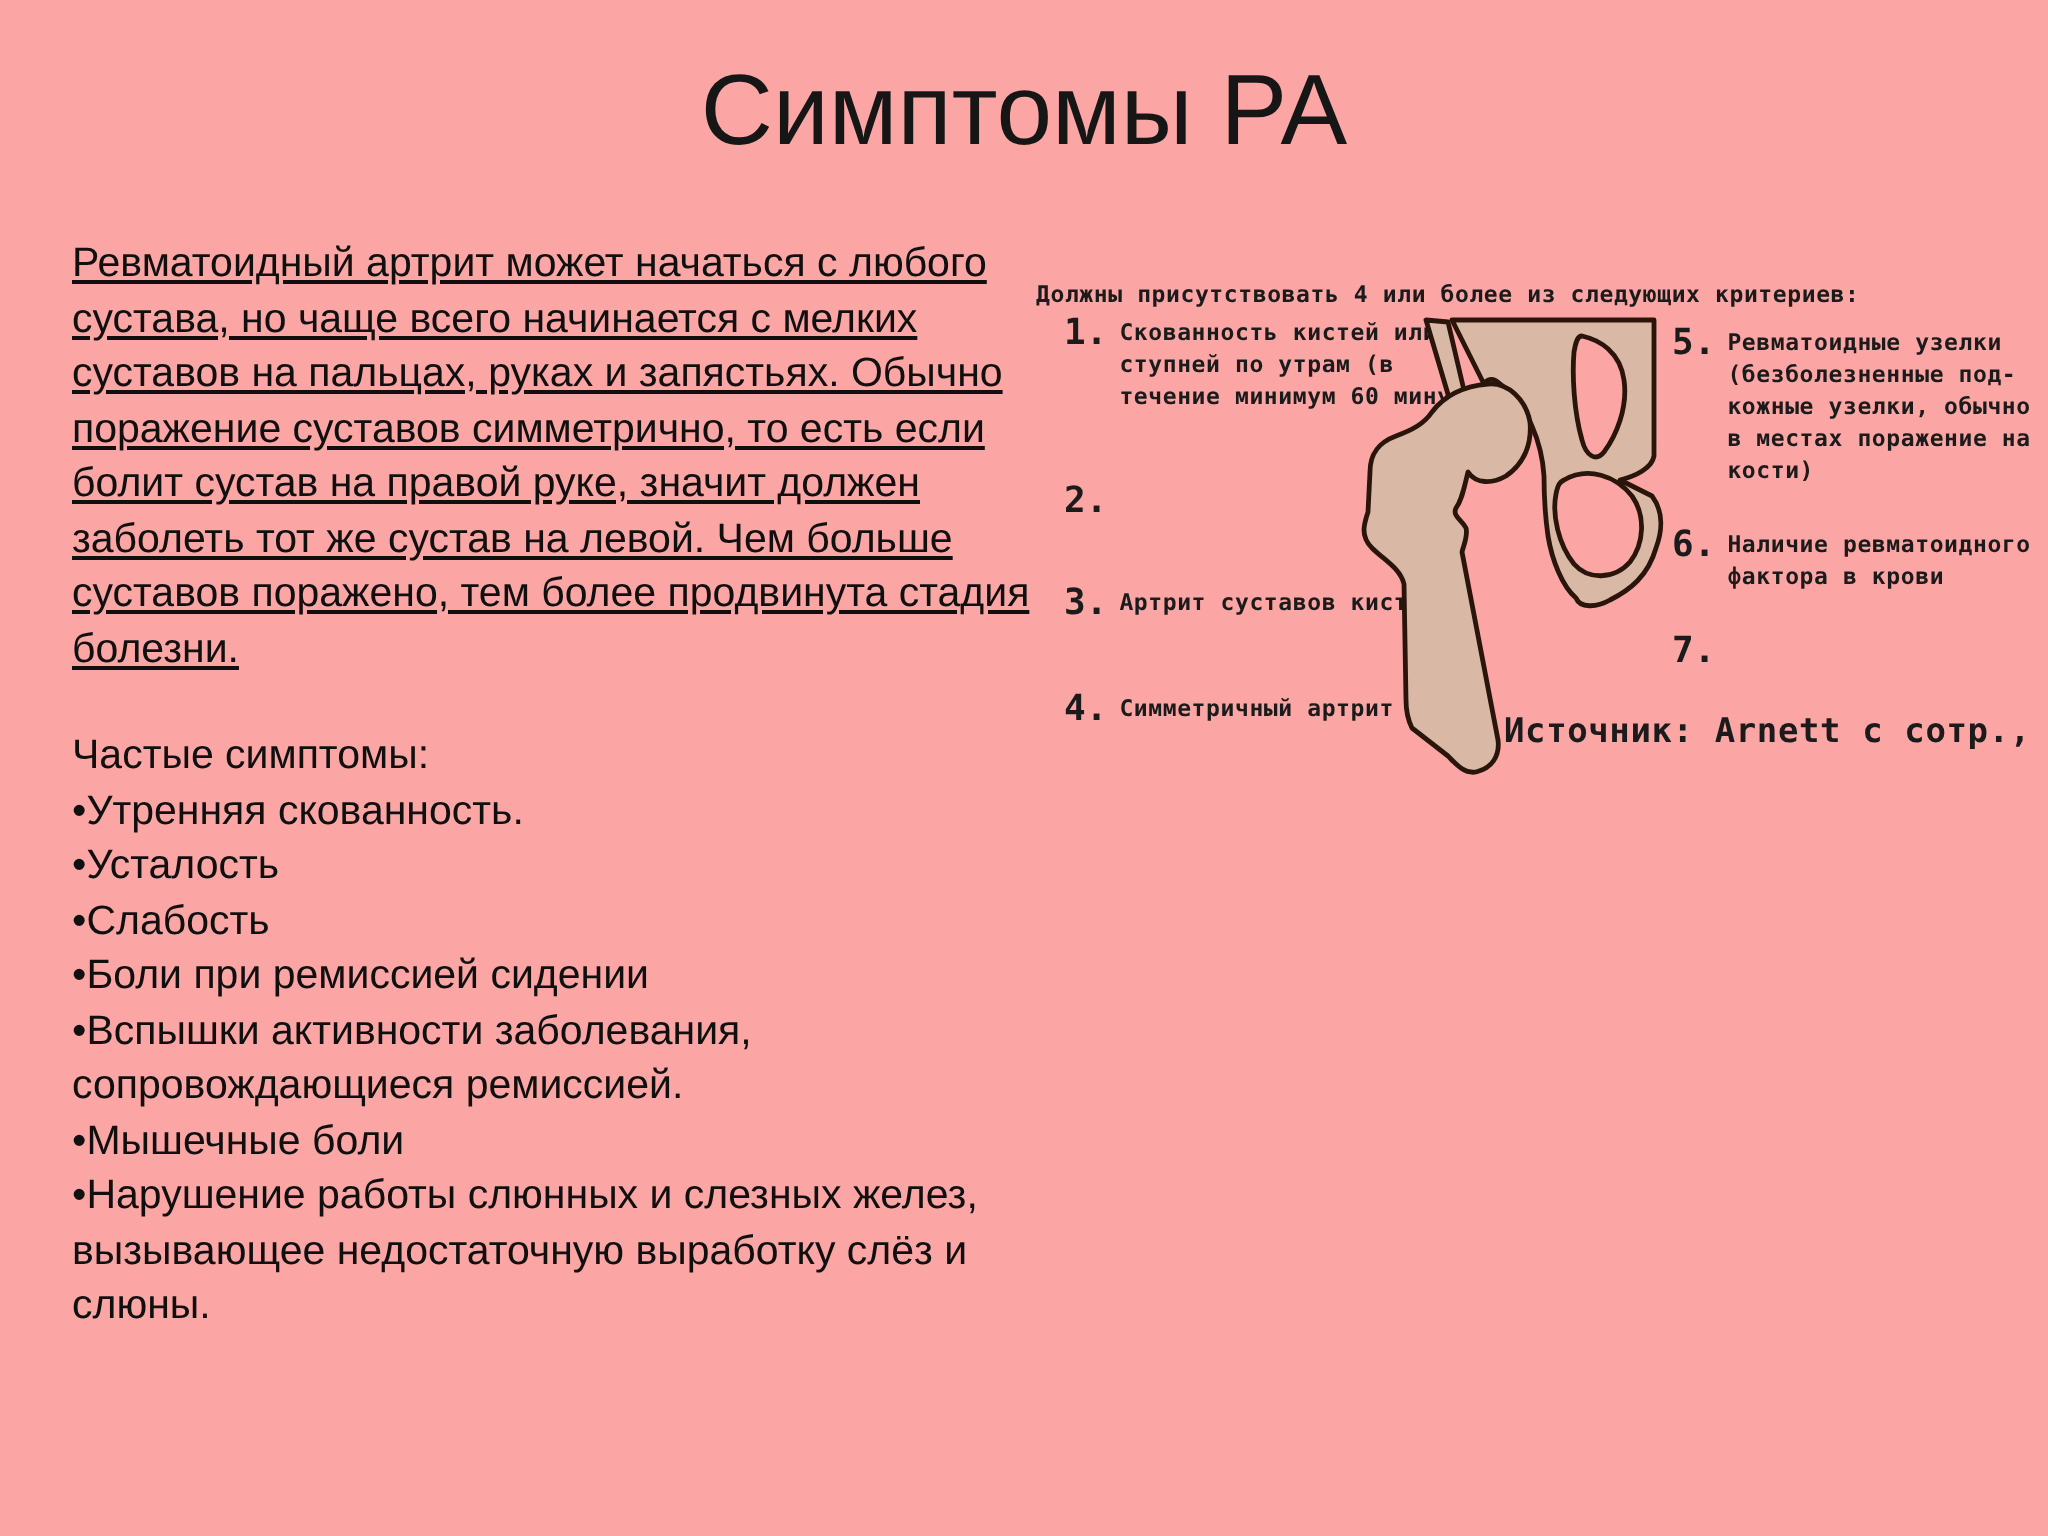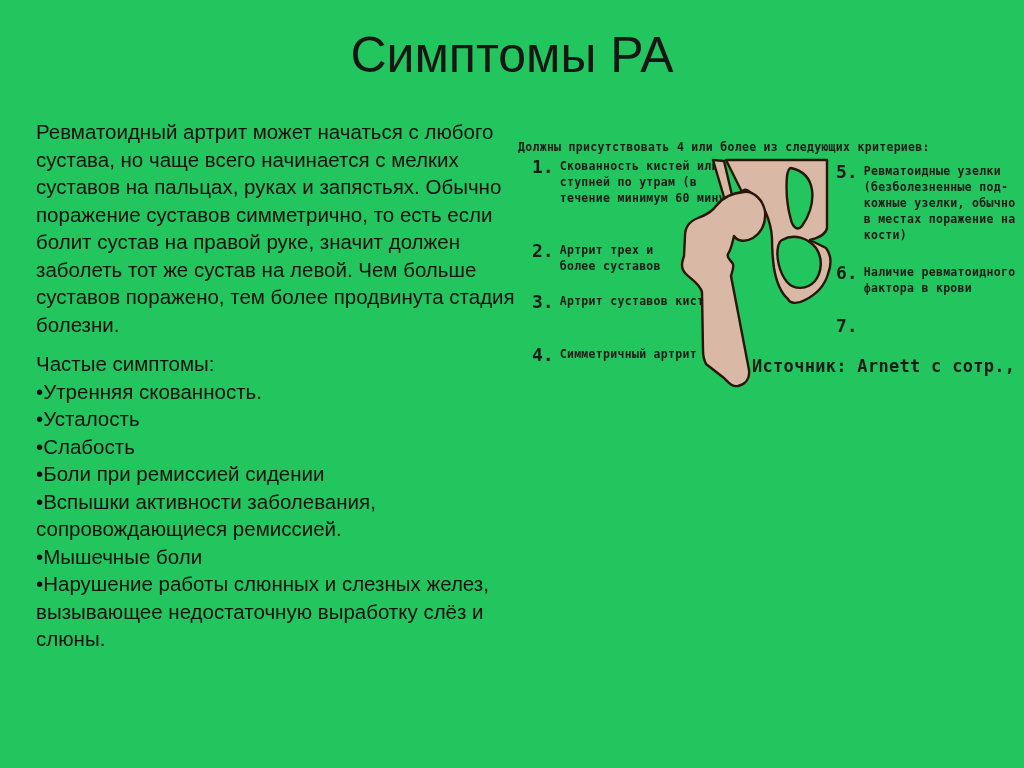--- a/index.html
+++ b/index.html
@@ -1,30 +1,30 @@
 <!DOCTYPE html>
 <html><head>
 <meta charset="utf-8">
 <style>
   html,body { margin:0; padding:0; background:#ffffff; }
   .slide {
-    position:relative; width:1024px; height:768px; background:#22c55e;
+    position:relative; width:1024px; height:768px; background:#fca5a5;
     overflow:hidden; font-family:"Liberation Sans", sans-serif; color:#111;
   }
   .title {
     position:absolute; top:26px; left:0; width:100%;
     text-align:center; font-size:50px; font-weight:400; color:#161616;
     letter-spacing:0px;
   }
   
   .left-col {
     position:absolute; left:36px; top:118px; width:480px;
     font-size:20.5px; line-height:27.5px; color:#101010;
   }
-  .paragraph { margin:0 0 12px 0; }
+  .paragraph { margin:0 0 26px 0;text-decoration:underline; }
   .symptoms-heading { margin:0; }
   .symptom-line { margin:0; }
   .symptom-line .bullet { display:inline; }
   
   .figure-panel {
     position:absolute; left:518px; top:120px; width:500px; height:290px;
     font-family:"DejaVu Sans Mono", monospace; color:#1b1b1b;
   }
   .figure-intro {
     position:absolute; left:0; top:4px; width:500px;
@@ -76,22 +76,20 @@
     <div class="figure-intro">Должны присутствовать 4 или более из следующих критериев:</div>
 
     <div class="criterion crit-1">
       <span class="num">1.</span>
       <span class="crit-text">Скованность кистей или
 ступней по утрам (в
 течение минимум 60 минут)</span>
     </div>
     <div class="criterion crit-2">
       <span class="num">2.</span>
-      <span class="crit-text">Артрит трех и
-более суставов</span>
     </div>
     <div class="criterion crit-3">
       <span class="num">3.</span>
       <span class="crit-text">Артрит суставов кисти</span>
     </div>
     <div class="criterion crit-4">
       <span class="num">4.</span>
       <span class="crit-text">Симметричный артрит</span>
     </div>
     <div class="criterion crit-5">

